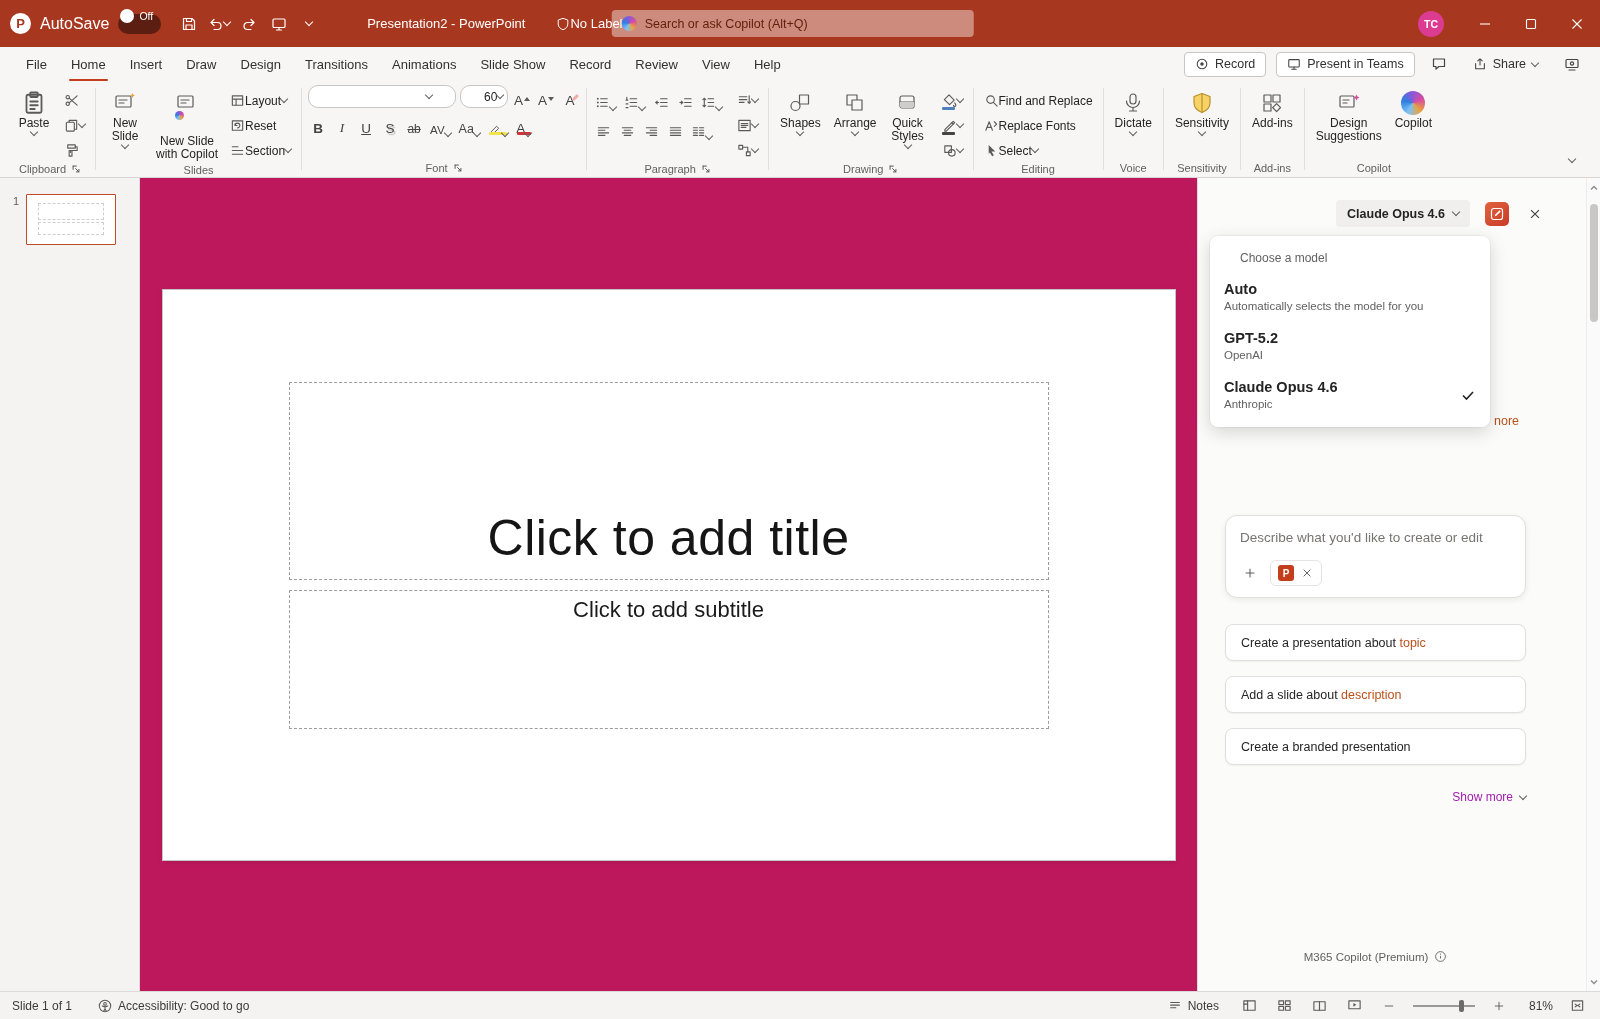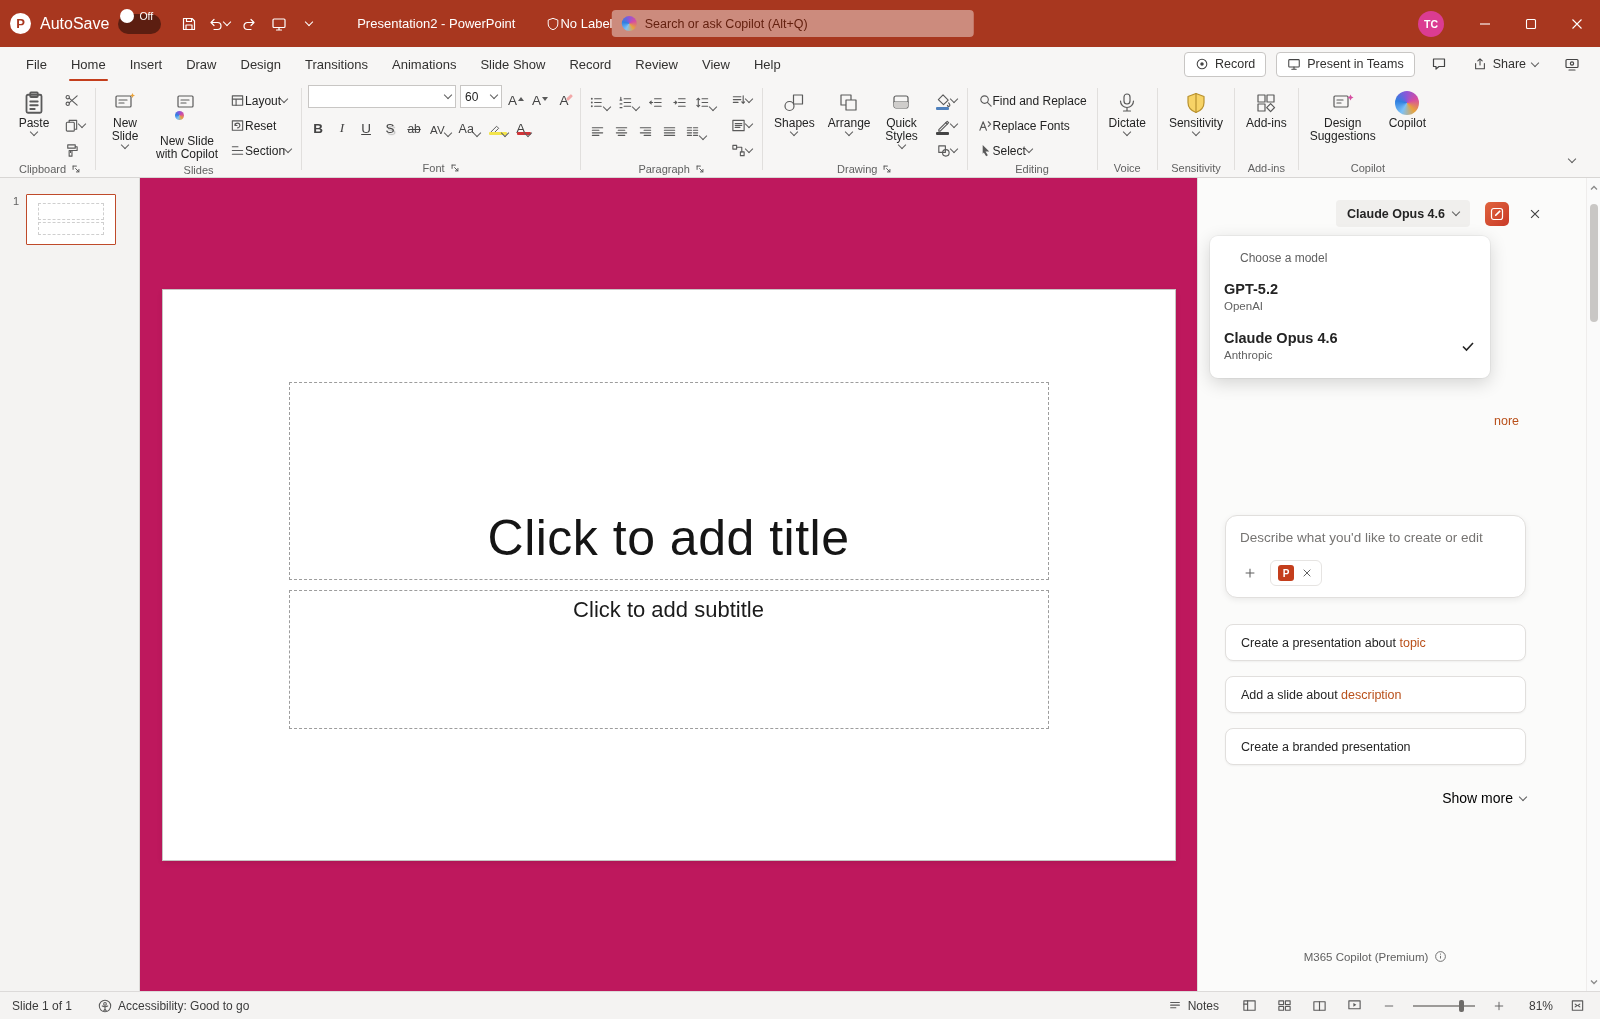--- a/index.html
+++ b/index.html
@@ -11,21 +11,21 @@
   .titlebar{height:47px;background:#A8371F;display:flex;align-items:center;color:#fff;flex:0 0 auto;position:relative}
   .tb-left{display:flex;align-items:center;gap:9px;padding-left:10px}
   .applogo{width:21px;height:21px;border-radius:50%;background:#fff;color:#A8371F;font-size:13px;font-weight:bold;display:grid;place-items:center}
   .tb-text{font-size:16px}
   .switch{height:18px;border-radius:10px;background:rgba(0,0,0,.45);display:flex;align-items:center;padding:2px 8px 18px 2px;gap:5px;cursor:pointer}
   .knob{width:14px;height:14px;border-radius:50%;background:#fff}
   .switch .st{font-size:10.5px;color:#fff}
   .qat{display:flex;align-items:center;gap:4px;margin-left:6px}
   .qbtn{width:26px;height:30px;display:flex;align-items:center;justify-content:center;border-radius:3px}
   .qbtn svg{stroke:#fff;fill:none;stroke-width:1.2;stroke-linecap:round;stroke-linejoin:round}
-  .doc-title{font-size:13px;margin-left:26px;white-space:nowrap}
+  .doc-title{font-size:13px;margin-left:36px;white-space:nowrap}
   .label-badge{display:flex;align-items:flex-end;font-size:13px;margin-left:22px}
   .label-badge svg{stroke:#fff;fill:none;stroke-width:1.1}
   .searchbox{position:absolute;left:50%;top:10px;transform:translateX(-52%);width:362px;height:27px;border-radius:4px;background:rgba(255,255,255,.42);display:flex;align-items:center;gap:8px;padding:0 10px;cursor:text}
   .searchbox .stext{font-size:12.5px;color:#64200f}
   .copilot-dot{border-radius:50%;background:conic-gradient(from 210deg,#7bc1f7,#2f7fe0,#8a57d9,#d64da1,#e8a33d,#7bc1f7);display:inline-block}
   .tb-right{margin-left:auto;display:flex;align-items:center;height:100%}
   .avatar{width:26px;height:26px;border-radius:50%;background:#DB3C92;color:#fff;font-size:10.5px;font-weight:bold;display:grid;place-items:center;margin-right:18px}
   .winbtn{width:46px;height:47px;display:flex;align-items:center;justify-content:center}
   .winbtn svg{stroke:#fff;fill:none;stroke-width:1.1}
 
@@ -48,21 +48,21 @@
   .ribbon{height:97px;background:#f7f6f5;border-bottom:1px solid #d8d6d4;display:flex;align-items:stretch;padding:0 6px;flex:0 0 auto;position:relative}
   .rgroup{display:flex;flex-direction:column;padding:4px 5px 1px}
   .rg-body{flex:1;display:flex;align-items:flex-start;gap:3px}
   .rg-label{height:17px;display:flex;align-items:center;justify-content:center;gap:5px;font-size:11px;color:#616161}
   .rdiv{width:1px;background:#e1dfdd;margin:7px 1px}
   .rbtn-big{display:flex;flex-direction:column;align-items:center;gap:2px;padding:6px 5px 2px;border-radius:3px;cursor:pointer;min-width:46px;text-align:center}
   .rbtn-big .lbl{font-size:12px;line-height:13px;color:#242424;white-space:pre-line}
   .rcol{display:flex;flex-direction:column;gap:2px;padding-top:4px}
   .rsm{display:flex;align-items:center;height:23px;padding:0 4px;border-radius:3px;font-size:12px;color:#242424;cursor:pointer;white-space:nowrap}
   .ric svg{stroke:#5a5a5a;fill:none;stroke-width:1.2;stroke-linecap:round;stroke-linejoin:round;display:block}
-  .combo{background:#fff;border:1px solid #c8c6c4;border-radius:0;height:23px;display:flex;align-items:center;justify-content:space-between;padding:0 4px;font-size:12px;color:#242424;cursor:pointer}
+  .combo{background:#fff;border:1px solid #c8c6c4;border-radius:10px;height:23px;display:flex;align-items:center;justify-content:space-between;padding:0 23px;font-size:12px;color:#242424;cursor:pointer}
   .fontrow{display:flex;align-items:center;gap:4px}
   .glyphbtn{min-width:20px;height:22px;display:flex;align-items:flex-end;justify-content:center;font-size:13.5px;color:#444;padding:0 2px;border-radius:3px;cursor:pointer;position:relative}
   .glyphbtn.b{font-weight:bold}.glyphbtn.i{font-style:italic;font-family:"Liberation Serif",serif}
   .glyphbtn.u{text-decoration:underline}.glyphbtn.s{text-shadow:1.5px 1.5px 1px #bbb}
   .glyphbtn.strike{text-decoration:line-through;font-size:12px}
   .cbar{position:absolute;left:3px;right:3px;bottom:1px;height:3px;border-radius:1px}
   .tri-up{width:0;height:0;border-left:3.5px solid transparent;border-right:3.5px solid transparent;border-bottom:4.5px solid #5a5a5a;display:inline-block;margin-left:1px;margin-bottom:7px}
   .tri-dn{width:0;height:0;border-left:3.5px solid transparent;border-right:3.5px solid transparent;border-top:4.5px solid #5a5a5a;display:inline-block;margin-left:1px;margin-bottom:7px}
   .ribbon-collapse{position:absolute;right:16px;bottom:8px;width:24px;height:18px;display:flex;align-items:center;justify-content:center;cursor:pointer}
 
@@ -99,21 +99,21 @@
   .inputcard input::placeholder{color:#767472}
   .input-actions{display:flex;align-items:center;gap:10px;margin-top:14px}
   .plusbtn{width:20px;height:20px;display:flex;align-items:center;justify-content:center;cursor:pointer}
   .plusbtn svg{stroke:#5f5f5f;stroke-width:1.2}
   .chip{display:flex;align-items:center;gap:6px;height:26px;padding:0 7px;border:1px solid #e6e4e2;border-radius:6px;background:#fff}
   .ppt-mini{width:16px;height:16px;border-radius:3px;background:#C43E1C;color:#fff;font-size:10px;font-weight:bold;display:grid;place-items:center}
   .chip-x{width:14px;height:14px;display:flex;align-items:center;justify-content:center;cursor:pointer}
   .chip-x svg{stroke:#616161;stroke-width:1.2}
   .sug{position:absolute;left:27px;width:301px;height:37px;background:#fff;border:1px solid #e1dfdd;border-radius:8px;box-shadow:0 1px 2px rgba(0,0,0,.05);display:flex;align-items:center;padding:0 15px;font-size:12.5px;color:#242424;cursor:pointer;white-space:pre}
   .sug .hl{color:#B9501A}
-  .showmore{position:absolute;left:27px;top:612px;width:301px;text-align:right;font-size:14px;color:#000000;cursor:pointer;display:flex;justify-content:flex-end;align-items:center;gap:7px}
+  .showmore{position:absolute;left:27px;top:612px;width:301px;text-align:right;font-size:12px;color:#a21caf;cursor:pointer;display:flex;justify-content:flex-end;align-items:center;gap:7px}
   .cp-footer{position:absolute;left:27px;top:772px;width:301px;display:flex;align-items:center;justify-content:center;gap:6px;font-size:11.5px;color:#616161}
   .cp-footer svg{stroke:#616161;fill:none;stroke-width:1.1}
   .vscroll{position:absolute;right:0;top:0;bottom:0;width:14px;background:#fafafa;border-left:1px solid #efedec}
   .varrow{position:absolute;left:0;width:14px;height:15px;display:flex;align-items:center;justify-content:center;cursor:pointer}
   .varrow svg{stroke:#8a8a8a;fill:none;stroke-width:1.3}
   .vthumb{position:absolute;left:3px;width:8px;border-radius:4px;background:#c9c7c5;top:26px;height:118px;cursor:grab}
 
   
   .statusbar{height:28px;background:#f4f3f2;border-top:1px solid #dcdad9;display:flex;align-items:center;font-size:12px;color:#3b3b3b;flex:0 0 auto;padding:0 12px}
   .sb-item{display:flex;align-items:center;gap:6px;margin-right:26px;cursor:pointer}
@@ -827,20 +827,26 @@
             </svg>
           </div>
       </div>
 
       <span class="frag" style="left:296px;top:236px">nore</span>
 
       <div class="dropdown">
         <div class="dd-header">Choose a model</div>
         <div class="dd-item">
           <div class="dd-main">
+            <div class="dd-name">Auto</div>
+            <div class="dd-desc">Automatically selects the model for you</div>
+          </div>
+        </div>
+        <div class="dd-item">
+          <div class="dd-main">
             <div class="dd-name">GPT-5.2</div>
             <div class="dd-desc">OpenAI</div>
           </div>
         </div>
         <div class="dd-item">
           <div class="dd-main">
             <div class="dd-name">Claude Opus 4.6</div>
             <div class="dd-desc">Anthropic</div>
           </div>
           <svg width="16" height="16" viewBox="0 0 16 16" fill="none" stroke="#242424" stroke-width="1.6">

